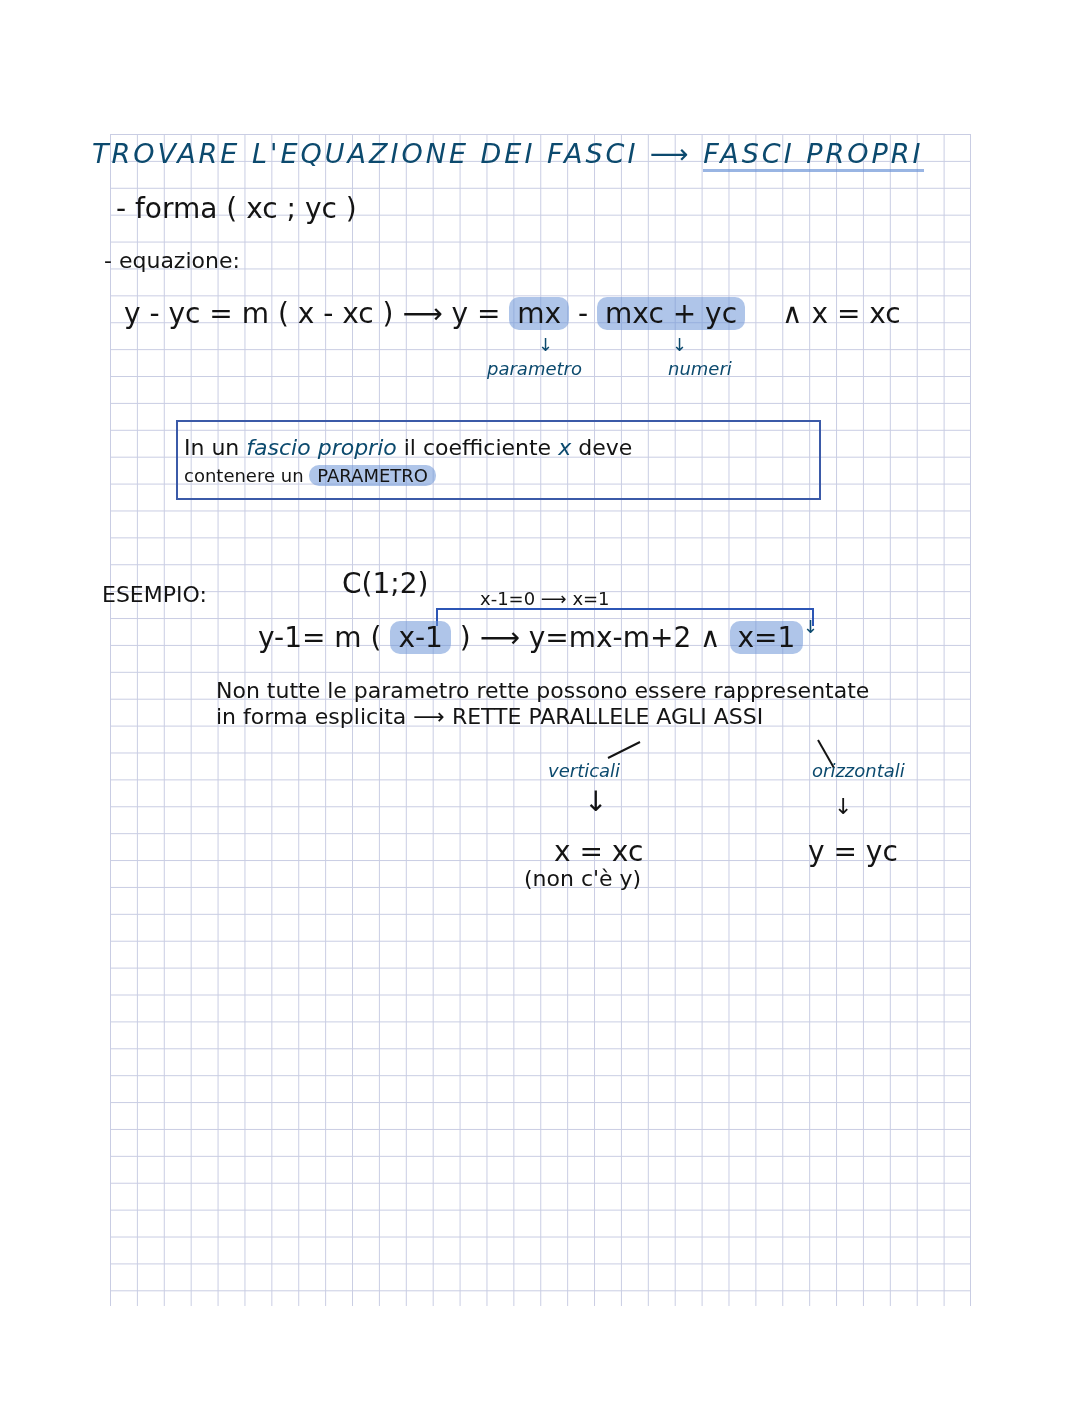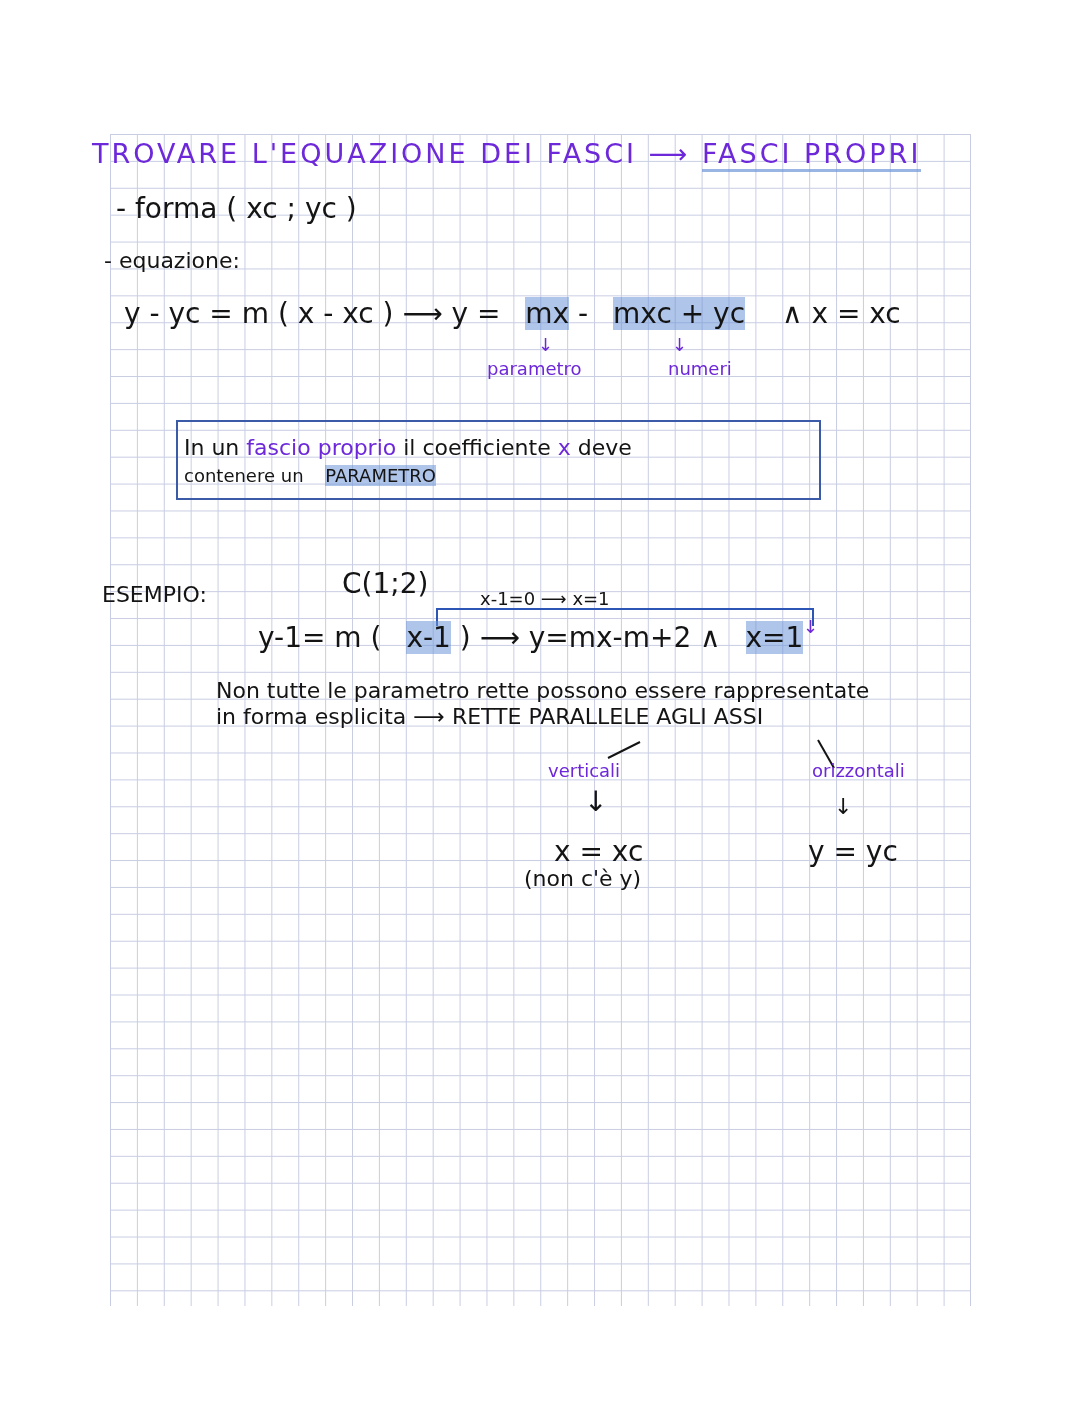--- a/index.html
+++ b/index.html
@@ -9,23 +9,23 @@
     }
     .grid {
       position: absolute; left: 110px; top: 134px; width: 860px; height: 1172px;
       background-image:
         linear-gradient(to right, #c9cde3 1px, transparent 1px),
         linear-gradient(to bottom, #c9cde3 1px, transparent 1px);
       background-size: 26.9px 26.9px;
       border-right: 1px solid #c9cde3;
     }
     .t { position: absolute; white-space: nowrap; line-height: 1; }
-    .blue { color: #6d28d9; }
+    .blue { color: #0c4a6e; font-style: italic; }
     .title { font-size: 27px; letter-spacing: 3px; font-weight: normal; }
-    .hl { background: rgba(110,150,215,0.55); border-radius: 0; padding: 0 0; margin-left: 16px; }
+    .hl { background: rgba(110,150,215,0.55); border-radius: 10px; padding: 0 8px; }
     .ul { border-bottom: 3px solid rgba(110,150,215,0.7); }
     .big { font-size: 28px; }
     .med { font-size: 22px; }
     .sm { font-size: 18px; }
     .box {
       position: absolute; left: 176px; top: 420px; width: 645px; height: 80px;
       border: 2px solid #3b5aa8; box-sizing: border-box;
     }
     .bracket {
       position: absolute; border: 2px solid #2c55b5; border-bottom: none;

